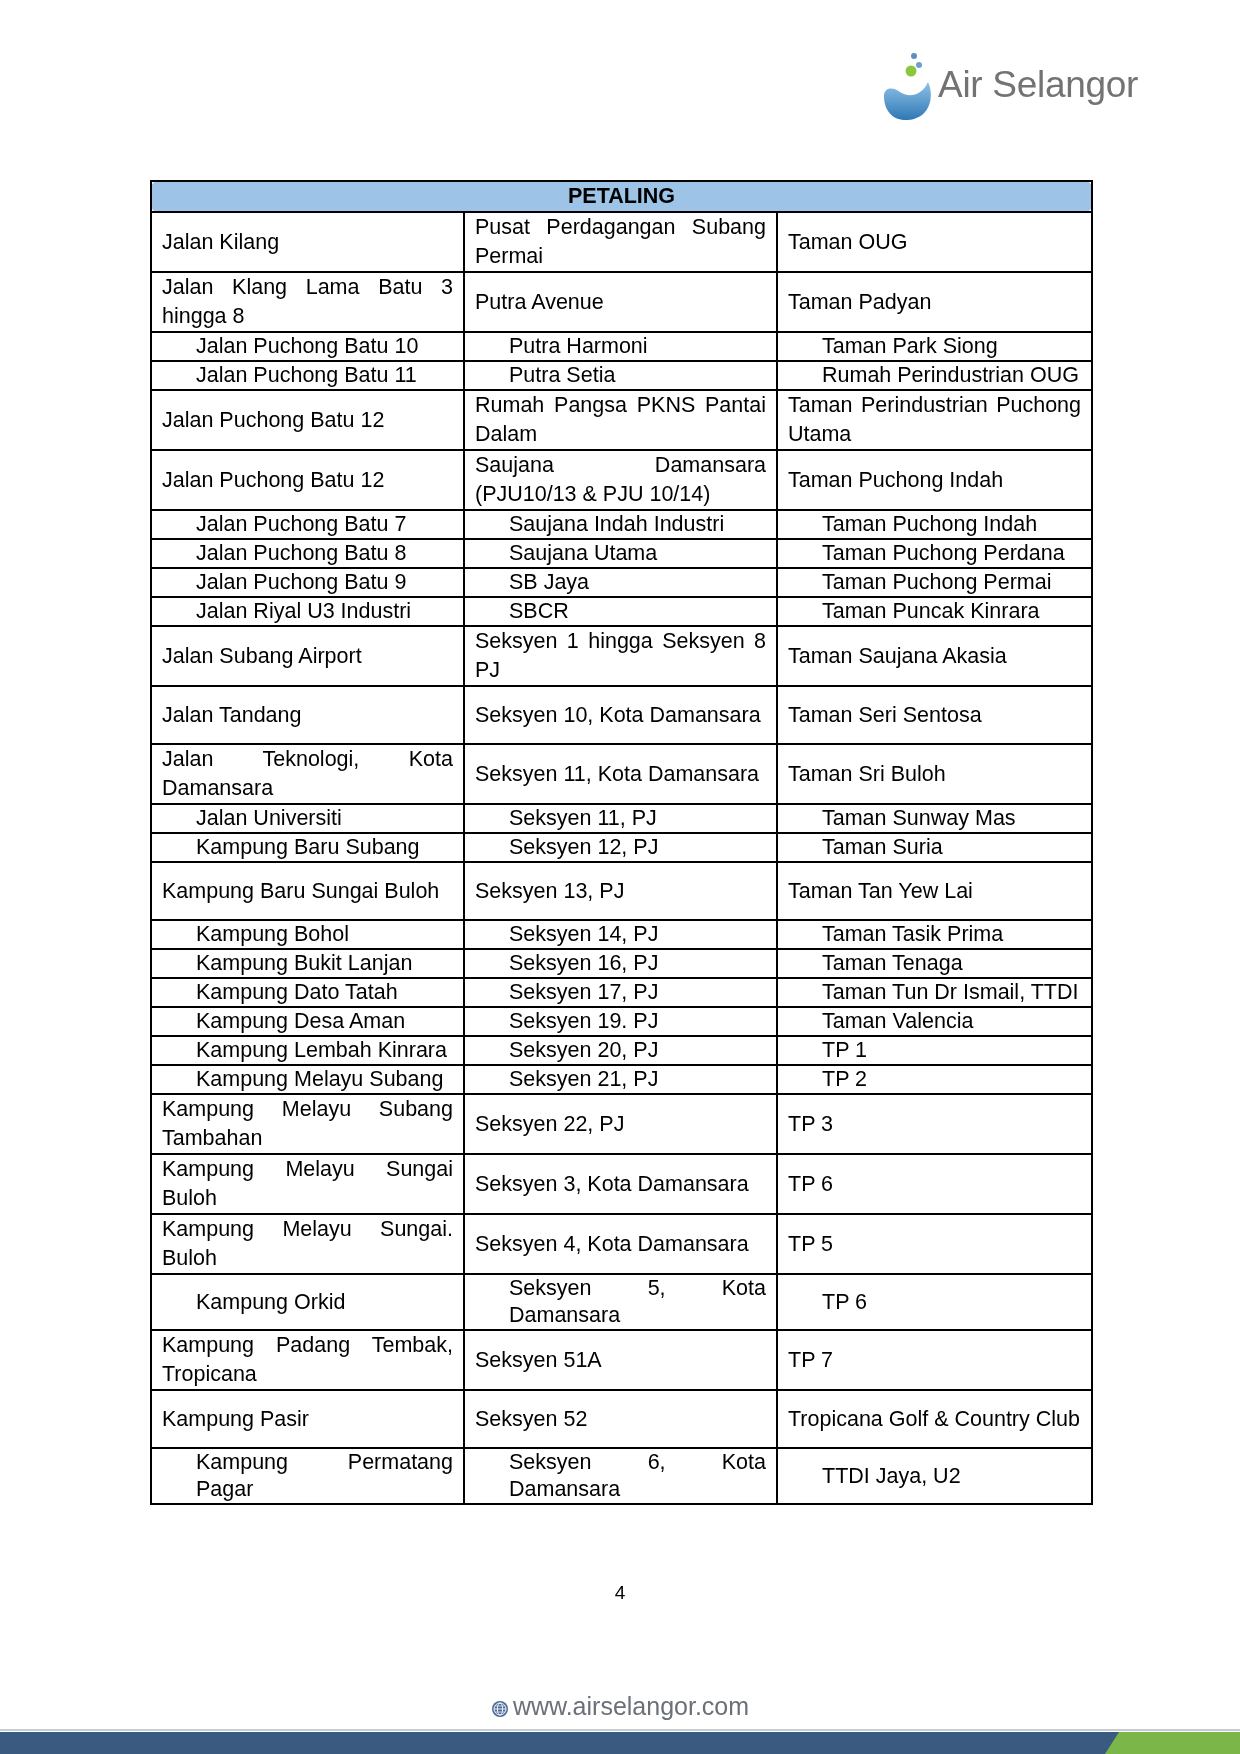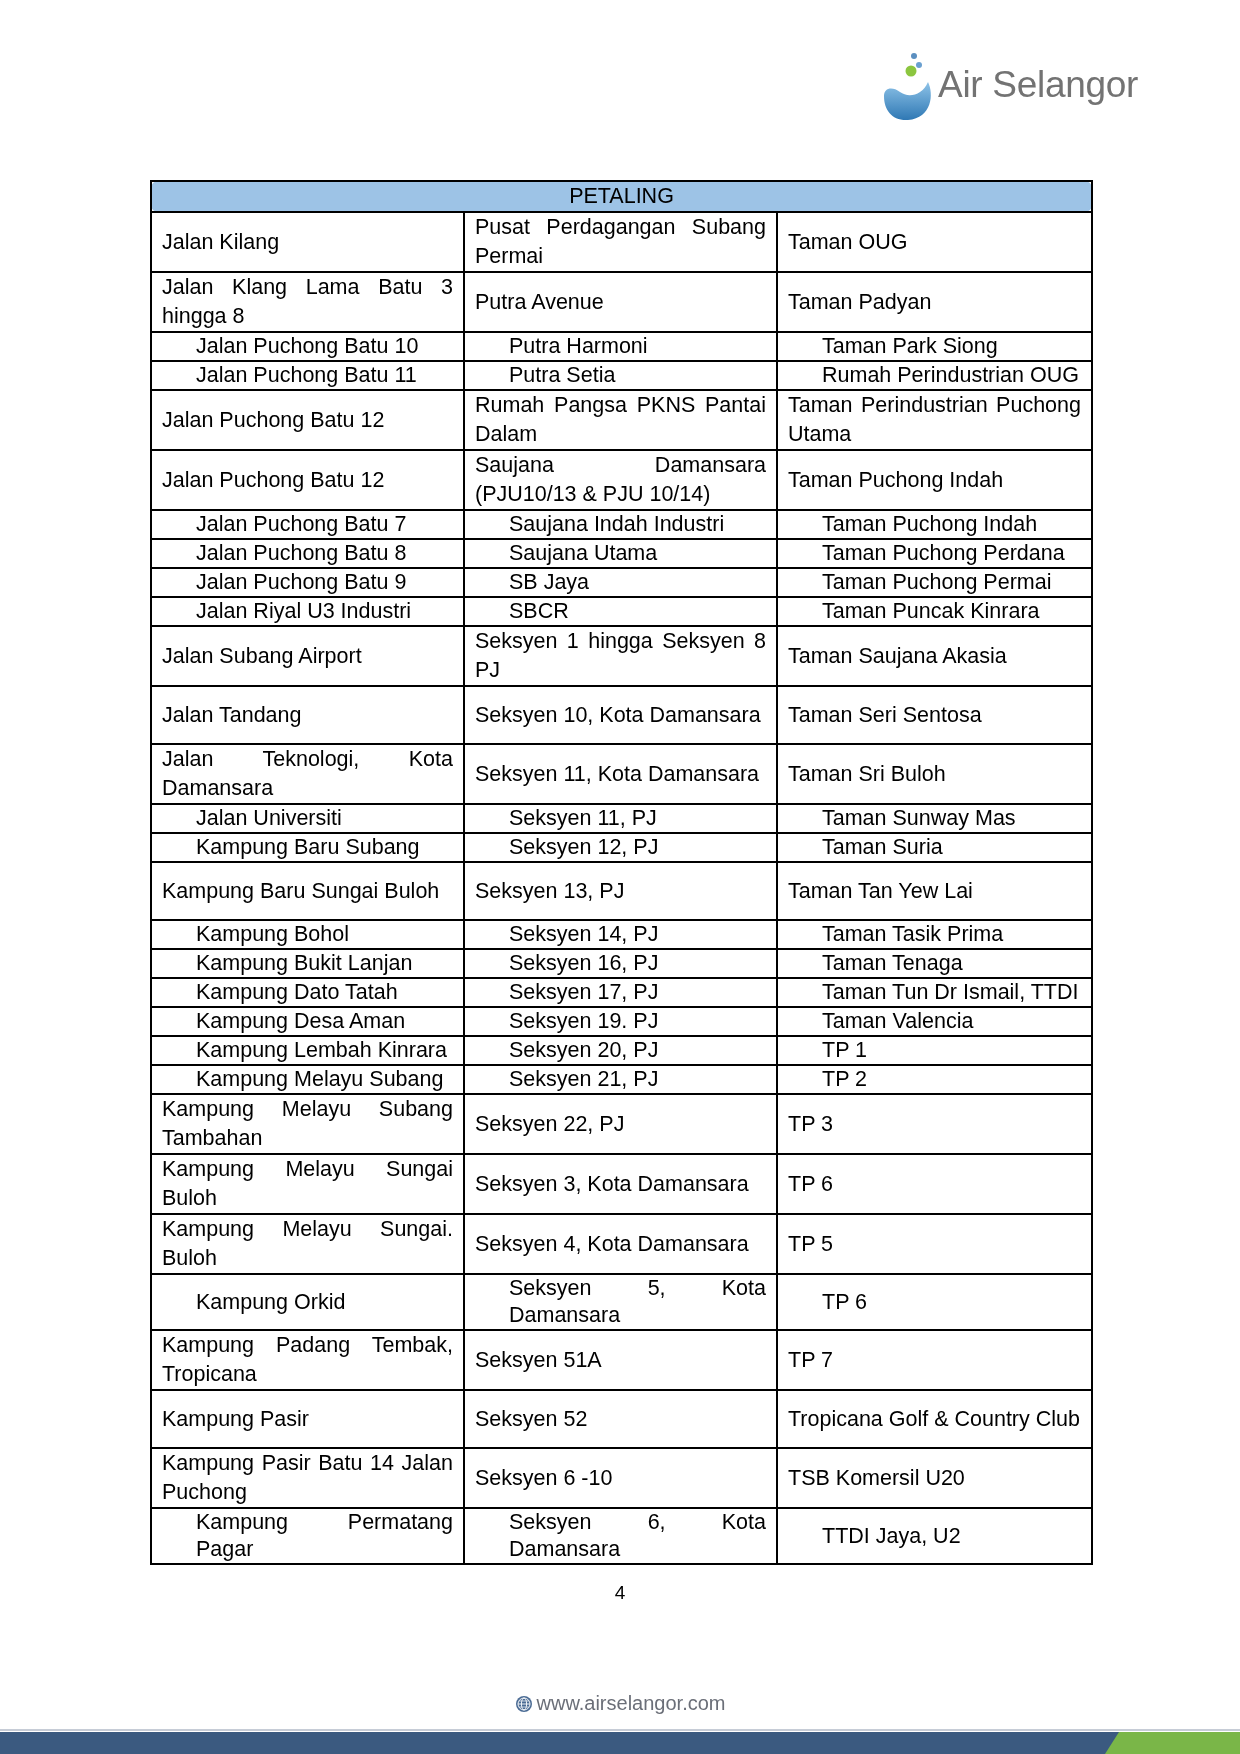--- a/index.html
+++ b/index.html
@@ -16,33 +16,33 @@
   table.areas {
     position: absolute; left: 150px; top: 180px; width: 941px;
     border-collapse: collapse; table-layout: fixed;
   }
   table.areas td, table.areas th {
     border: 2px solid #000; font-size: 21.5px; line-height: 30px;
     padding: 0 10px; vertical-align: middle; text-align: justify;
     text-align-last: left; font-weight: normal;
   }
   table.areas th.head {
-    background: #9dc3e6; font-weight: normal; text-align: center; text-align-last: center;
+    background: #9dc3e6; font-weight: bold; text-align: center; text-align-last: center;
     height: 29px; line-height: 29px; border-radius: 7px;
   }
   table.areas tr.single td { height: 27px; line-height: 27px; padding-left: 44px; }
   table.areas tr.double td { height: 56px; line-height: 29px; }
   col.c1 { width: 313px; } col.c2 { width: 313px; } col.c3 { width: 315px; }
   .page-num {
     position: absolute; left: 0; width: 1240px; top: 1582px; text-align: center;
     font-size: 19px;
   }
   .footer-url {
     position: absolute; left: 0; width: 1240px; top: 1692px; text-align: center;
-    font-size: 20px; color: #6b6f78;
+    font-size: 25px; color: #6b6f78;
   }
   .footer-url .globe {
     display: inline-block; width: 18px; height: 18px; vertical-align: -3px; margin-right: 4px;
   }
   .footer-bar {
     position: absolute; left: 0; top: 1732px; width: 1240px; height: 22px; background: #3b5a80;
   }
   .footer-bar-green {
     position: absolute; left: 1105px; top: 1732px; width: 135px; height: 22px; background: #7ab648;
     clip-path: polygon(14px 0, 100% 0, 100% 100%, 0 100%);
@@ -213,25 +213,20 @@
       <tr class="double">
         <td>Kampung Padang Tembak, Tropicana</td>
         <td>Seksyen 51A</td>
         <td>TP 7</td>
       </tr>
       <tr class="double">
         <td>Kampung Pasir</td>
         <td>Seksyen 52</td>
         <td>Tropicana Golf &amp; Country Club</td>
       </tr>
-      <tr class="double">
-        <td>Kampung Pasir Batu 14 Jalan Puchong</td>
-        <td>Seksyen 6 -10</td>
-        <td>TSB Komersil U20</td>
-      </tr>
       <tr class="single">
         <td>Kampung Permatang Pagar</td>
         <td>Seksyen 6, Kota Damansara</td>
         <td>TTDI Jaya, U2</td>
       </tr>
     </tbody>
 </table>
 
 <div class="page-num">4</div>
 

